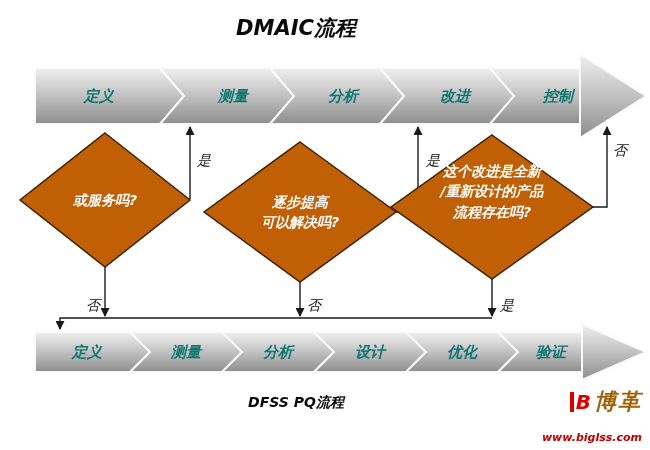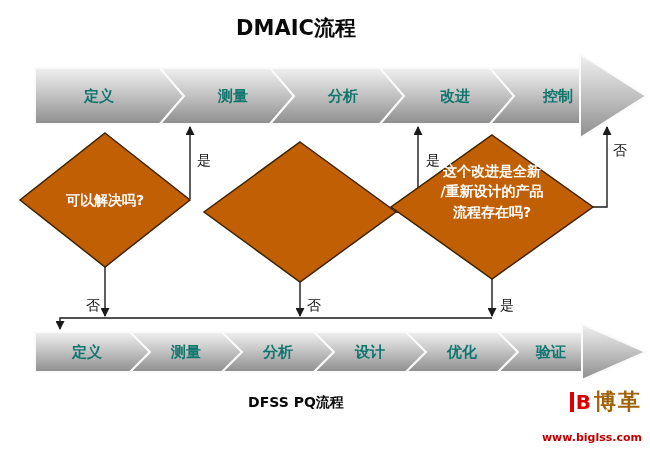--- a/index.html
+++ b/index.html
@@ -1,17 +1,17 @@
 <!DOCTYPE html>
 <html><head>
 <meta charset="utf-8">
 <style>
   html,body{margin:0;padding:0;background:#ffffff;}
   body{font-family:"DejaVu Sans","Liberation Sans",sans-serif;}
-  #stage{position:relative;width:650px;height:450px;background:#ffffff;overflow:hidden;}
+  #stage{position:relative;width:650px;height:450px;background:#ffffff;overflow:hidden;font-style:italic;}
   #diagram-svg{position:absolute;left:0;top:0;}
   .title{position:absolute;left:0;width:592px;text-align:center;font-weight:bold;color:#0a0a0a;}
   .title.top{top:14px;font-size:21px;}
   .title.bot{top:394px;font-size:14px;}
   .band-lbl{position:absolute;transform:translate(-50%,-50%);font-size:15px;font-weight:bold;color:#0f766e;white-space:nowrap;}
   .band-lbl.t{top:96px;}
   .band-lbl.b{top:352px;}
   .decision{position:absolute;transform:translate(-50%,-50%);text-align:center;color:#ffffff;font-size:14px;font-weight:bold;line-height:1.45;white-space:nowrap;}
   .branch{position:absolute;font-size:14px;color:#111;white-space:nowrap;}
   .logo{position:absolute;right:8px;bottom:6px;text-align:right;}
@@ -83,20 +83,24 @@
   <div class="band-lbl t" style="left:558px">控制</div>
 
   <div class="band-lbl b" style="left:87px">定义</div>
   <div class="band-lbl b" style="left:186px">测量</div>
   <div class="band-lbl b" style="left:278px">分析</div>
   <div class="band-lbl b" style="left:370px">设计</div>
   <div class="band-lbl b" style="left:462px">优化</div>
   <div class="band-lbl b" style="left:551px">验证</div>
 
   <div class="decision" style="left:105px;top:200px">
+    <div>或服务吗?</div>
+  </div>
+  <div class="decision" style="left:300px;top:212px">
+    <div>逐步提高</div>
     <div>可以解决吗?</div>
   </div>
   <div class="decision" style="left:492px;top:191px">
     <div>这个改进是全新</div>
     <div>/重新设计的产品</div>
     <div>流程存在吗?</div>
   </div>
 
   <div class="branch" style="left:197px;top:152px">是</div>
   <div class="branch" style="left:426px;top:152px">是</div>

